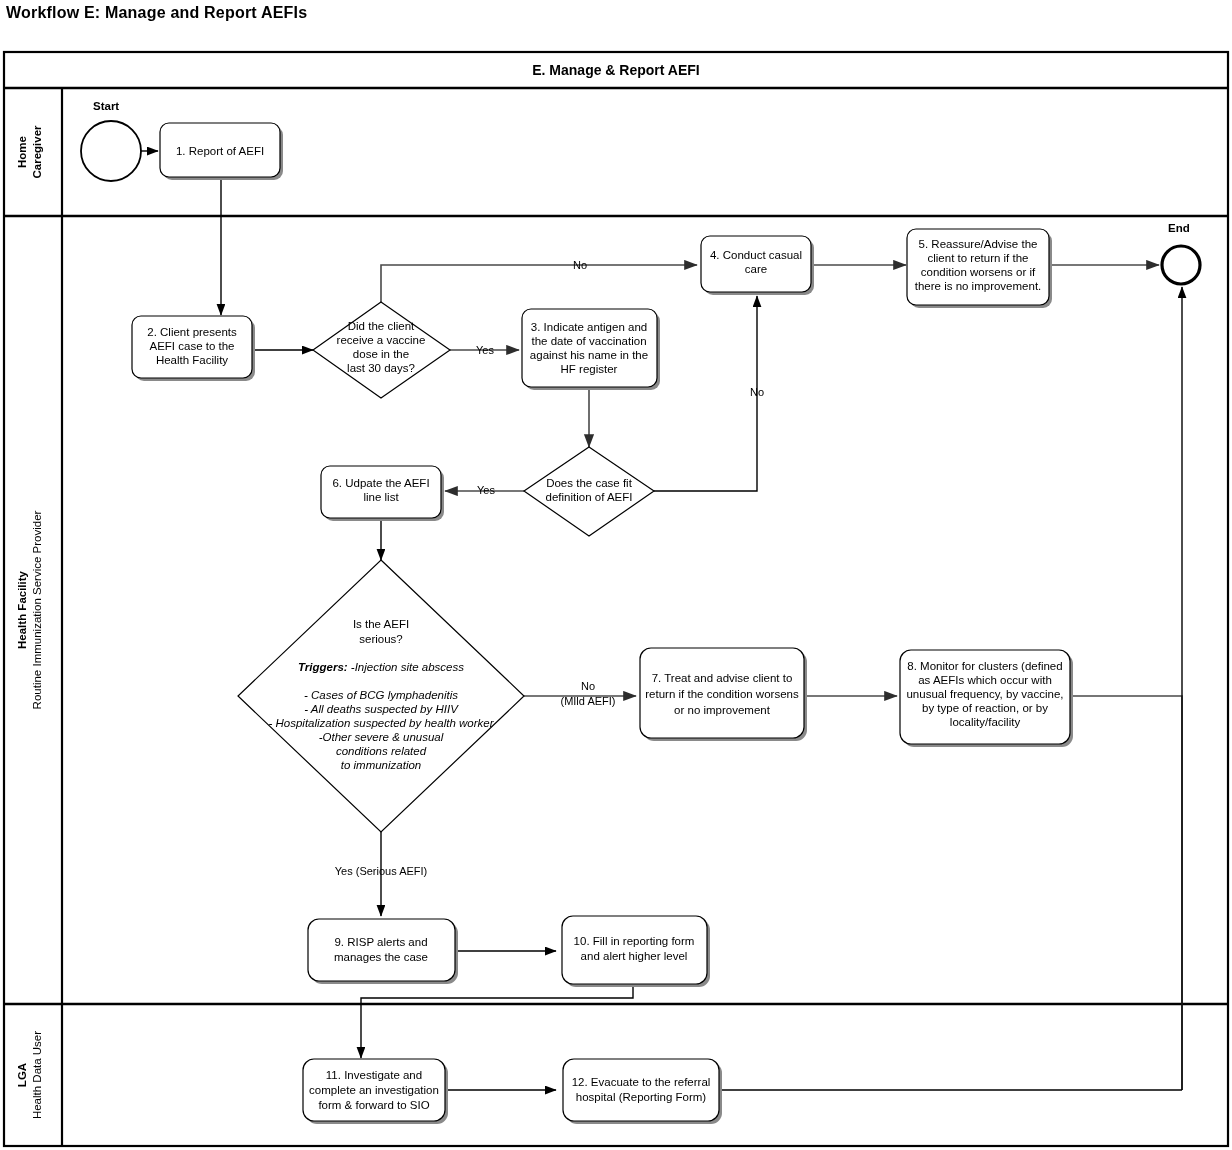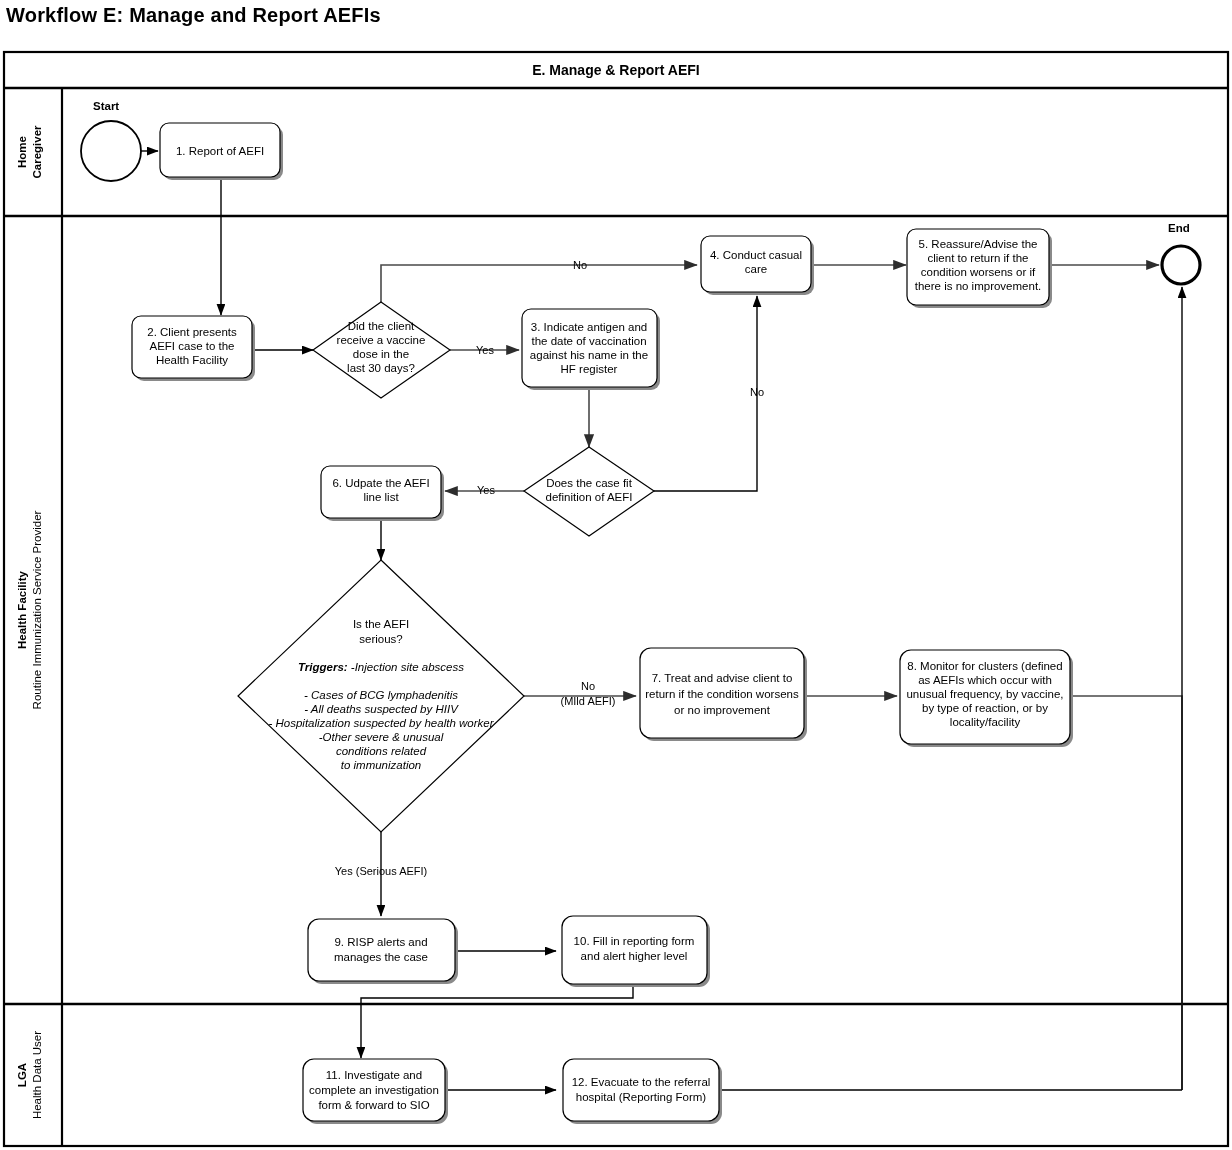--- a/index.html
+++ b/index.html
@@ -1,18 +1,18 @@
 <!DOCTYPE html>
 <html><head>
 <meta charset="utf-8">
 <style>
   html,body{margin:0;padding:0;background:#ffffff;}
   body{font-family:"Liberation Sans", sans-serif;color:#000;}
   #page{position:relative;width:1232px;height:1150px;overflow:hidden;background:#fff;}
-  #title{position:absolute;left:6px;top:4px;font-size:20px;font-weight:bold;letter-spacing:.2px;}
+  #title{position:absolute;left:6px;top:4px;font-size:16px;font-weight:bold;letter-spacing:.2px;}
   svg{position:absolute;left:0;top:0;}
   .shape-stroke{stroke:#000000;stroke-width:1.2;fill:#ffffff;}
   .shadow{fill:#8a8a8a;}
   .lane-line{stroke:#000000;fill:none;}
   .flowtext{font-family:"Liberation Sans", sans-serif;font-size:11.5px;fill:#000;text-anchor:middle;}
   .edgelabel{font-family:"Liberation Sans", sans-serif;font-size:11px;fill:#000;text-anchor:middle;}
   .lanelabel{font-family:"Liberation Sans", sans-serif;font-size:11.5px;font-weight:bold;fill:#000;text-anchor:middle;}
   .lanelabel.sub{font-weight:normal;}
   .hdr{font-family:"Liberation Sans", sans-serif;font-size:14px;font-weight:bold;fill:#000;text-anchor:middle;}
   .marker{font-family:"Liberation Sans", sans-serif;font-size:11.5px;font-weight:bold;fill:#000;}

